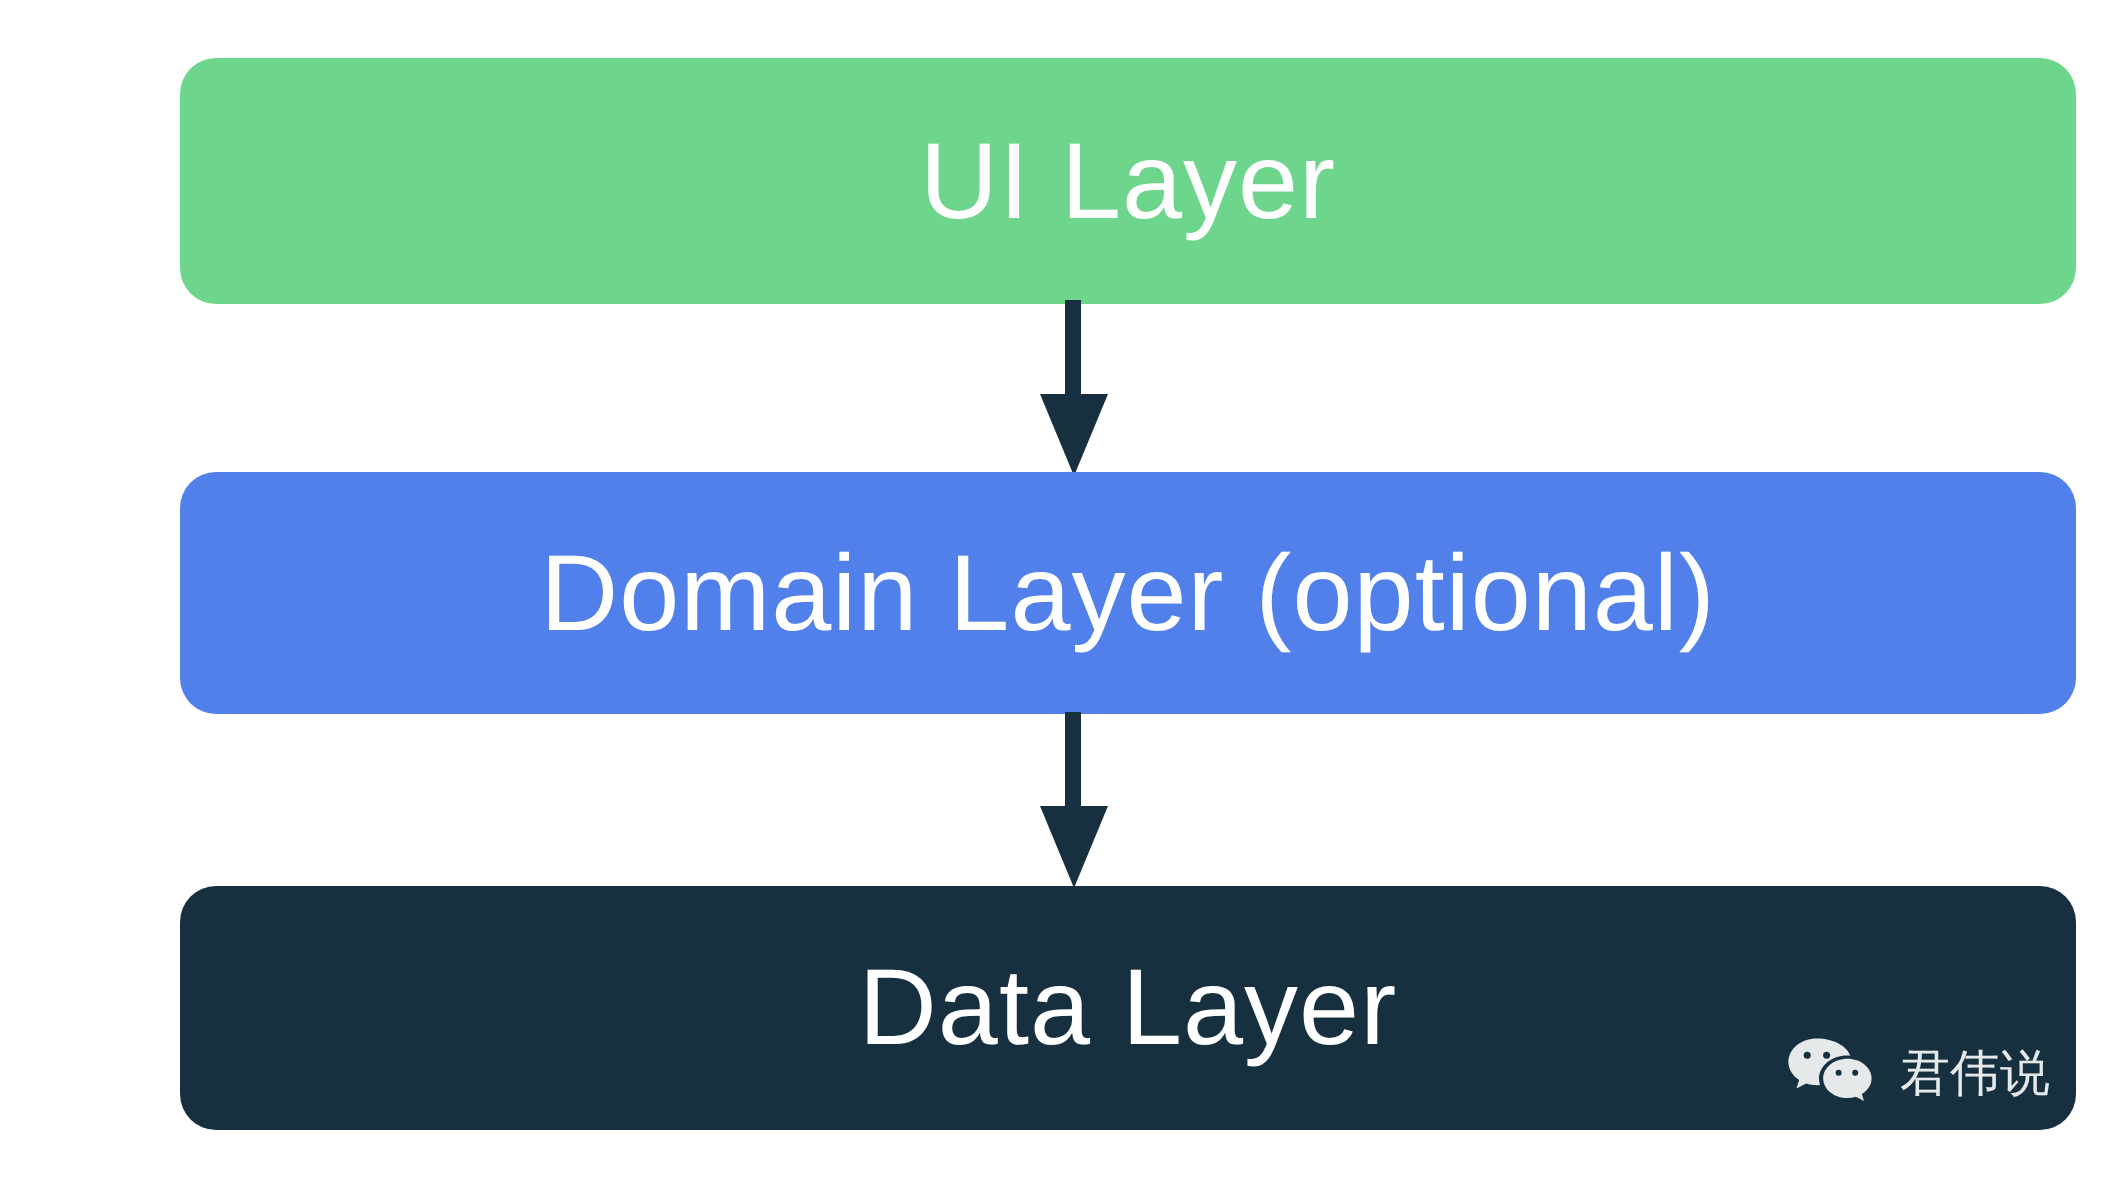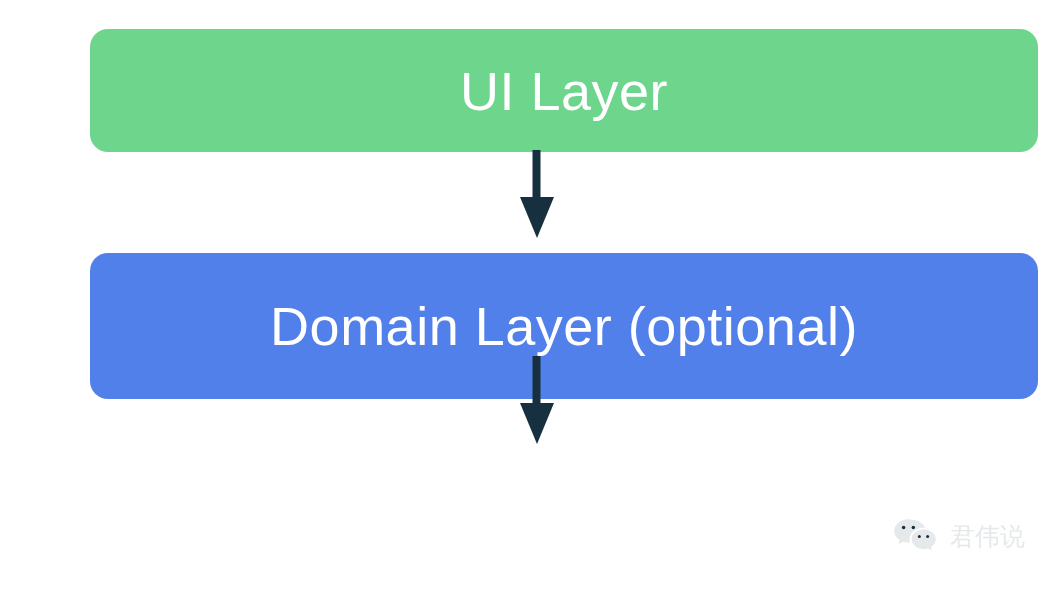--- a/index.html
+++ b/index.html
@@ -37,22 +37,22 @@
     line-height: 1;
     white-space: nowrap;
     -webkit-font-smoothing: antialiased;
   }
   #box-ui {
     top: 29px;
     height: 123px;
   }
   #box-ui .layer-label { font-size: 54px; }
   #box-domain {
-    top: 253px;
-    height: 146px;
+    top: 236px;
+    height: 121px;
   }
   #box-domain .layer-label { font-size: 54px; }
   #box-data {
     top: 443px;
     height: 122px;
   }
   #box-data .layer-label { font-size: 54px; }
   .arrow-wrap {
     position: absolute;
     left: 519px;
@@ -104,20 +104,23 @@
     <span class="layer-label" style="color: rgb(255, 255, 255);">Domain Layer (optional)</span>
   </div>
 
   <div class="arrow-wrap" id="arrow-2">
     <svg width="36" height="89" viewBox="0 0 36 89" xmlns="http://www.w3.org/2000/svg">
       <rect x="13.5" y="0" width="8" height="50" fill="#17303F"></rect>
       <polygon points="1,47 35,47 18,88" fill="#17303F"></polygon>
     </svg>
   </div>
 
+  <div class="layer-box" id="box-data" style="background: rgb(23, 48, 63);">
+    <span class="layer-label" style="color: rgb(255, 255, 255);">Data Layer</span>
+  </div>
 
   <div class="watermark">
     <svg class="wm-icon" viewBox="0 0 44 36" xmlns="http://www.w3.org/2000/svg">
       <g fill="#e6e9ea">
         <path d="M15.5 1.2C7.6 1.2 1.2 6.4 1.2 12.9c0 3.7 2.1 7 5.4 9.1l-1.4 4.3 4.9-2.5c1.7.5 3.5.8 5.4.8.5 0 1 0 1.5-.1-.3-1-.5-2-.5-3.1 0-6.4 6.3-11.6 14.1-11.6.5 0 1 0 1.5.1C30.8 5.2 23.9 1.2 15.5 1.2z" fill="#e6e9ea"></path>
         <path d="M42.8 21.2c0-5.4-5.4-9.8-12.1-9.8s-12.1 4.4-12.1 9.8c0 5.4 5.4 9.8 12.1 9.8 1.5 0 2.9-.2 4.2-.6l4.1 2.1-1.1-3.5c2.9-1.8 4.9-4.6 4.9-7.8z" fill="#e6e9ea"></path>
       </g>
       <g fill="#17303F">
         <circle cx="10.6" cy="9.6" r="1.75"></circle>
         <circle cx="20.3" cy="9.6" r="1.75"></circle>

